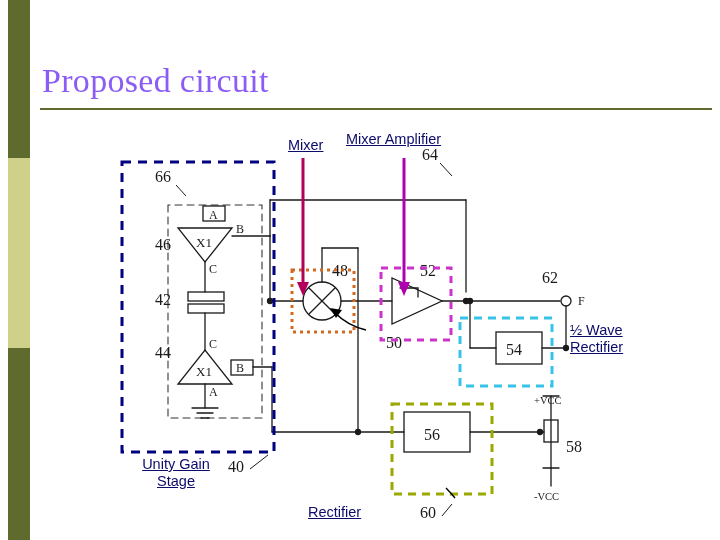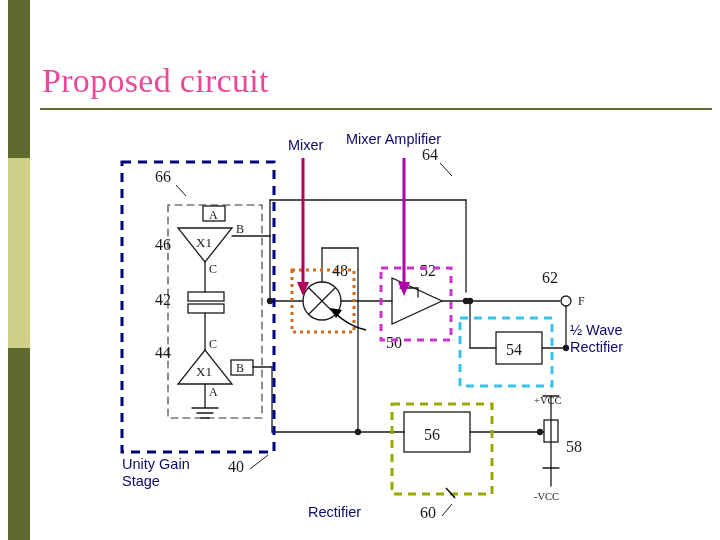--- a/index.html
+++ b/index.html
@@ -41,21 +41,21 @@
     background: #ffffff;
   }
 
   
   .title {
     position: absolute;
     left: 42px;
     top: 62px;
     font-family: "Liberation Serif", serif;
     font-size: 34px;
-    color: #ec4899;
+    color: #8b5cf6;
     letter-spacing: 0.3px;
   }
   .title-rule {
     position: absolute;
     left: 40px;
     top: 108px;
     width: 672px;
     height: 2px;
     background: #5f6a2e;
   }
@@ -68,25 +68,26 @@
   }
 
   
   .callout {
     position: absolute;
     color: #0b0b6b;
     font-size: 14.5px;
     font-family: "Liberation Sans", sans-serif;
     line-height: 17px;
     white-space: pre-line;
+    text-decoration: underline;
   }
   .lbl-mixer   { left: 288px; top: 137px; }
   .lbl-amp     { left: 346px; top: 131px; }
   .lbl-rect    { left: 570px; top: 322px; text-align: left; }
-  .lbl-unity   { left: 122px; top: 456px; width: 108px; }
+  .lbl-unity   { left: 122px; top: 456px; text-align: center; width: 108px; }
   .lbl-integ   { left: 308px; top: 504px; }
 </style>
 </head>
 <body>
 
 <div class="left-bar-dark"></div>
 <div class="left-bar-olive"></div>
 <div class="left-bar-olive2"></div>
 <div class="left-bar-white"></div>
 

